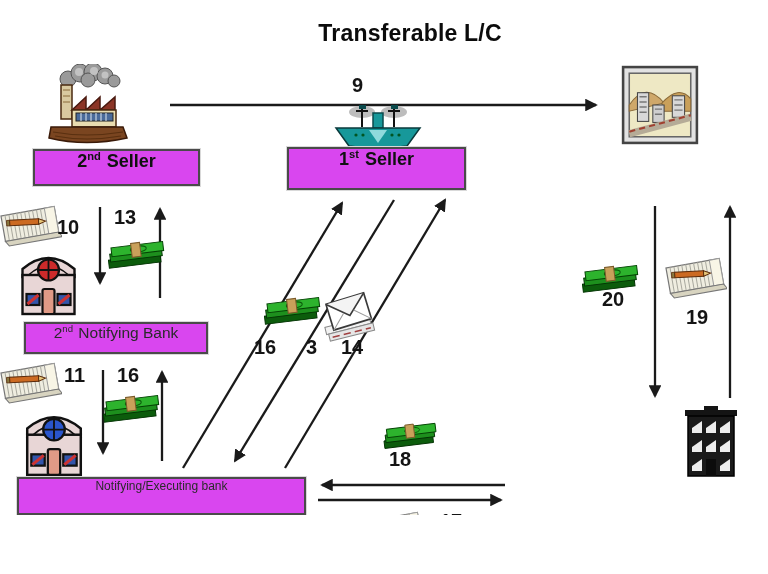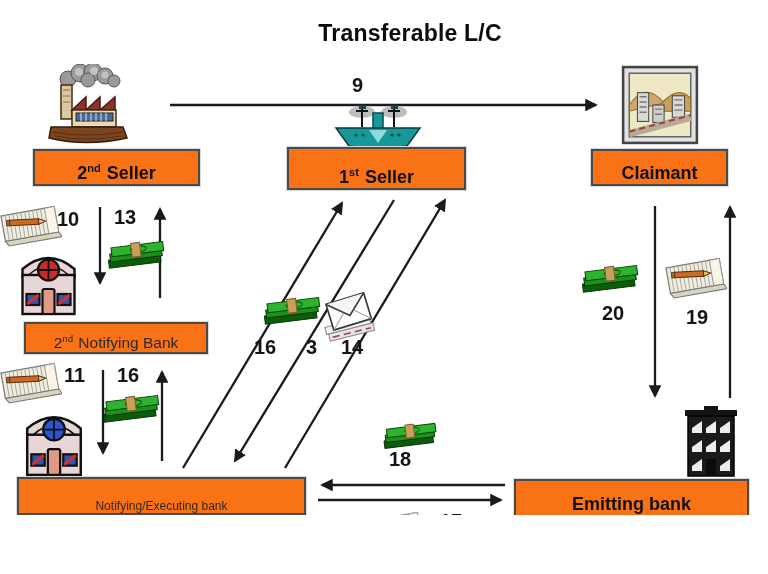--- a/index.html
+++ b/index.html
@@ -1,21 +1,21 @@
 <!DOCTYPE html>
 <html><head>
 <meta charset="utf-8">
 <style>
   html,body{margin:0;padding:0;background:#fff;}
   .slide{position:relative;width:768px;height:515px;background:#ffffff;overflow:hidden;
          font-family:"Liberation Sans",sans-serif;}
   .title{position:absolute;left:0;top:20px;width:768px;padding-left:52px;box-sizing:border-box;
          text-align:center;font-size:23px;font-weight:700;color:#0b0b0b;letter-spacing:.2px;}
-  .node{position:absolute;background:#f97316;border:2px solid #4a4a4a;box-shadow:0 0 0 1px #d9d9d9;
-        display:flex;align-items:flex-end;justify-content:center;color:#111;white-space:nowrap;}
+  .node{position:absolute;background:#d946ef;border:2px solid #4a4a4a;box-shadow:0 0 0 1px #d9d9d9;
+        display:flex;align-items:flex-start;justify-content:center;color:#111;white-space:nowrap;}
   .node.bold{font-weight:700;font-size:18px;}
   .node.plain{font-weight:400;font-size:15.5px;color:#2a2a2a;}
   .node sup{font-size:.62em;line-height:0;margin-right:1px;}
   .num{position:absolute;font-size:20px;font-weight:700;color:#141414;}
   .pagenum{position:absolute;font-size:13px;color:#555;font-weight:400;}
   .arrows{position:absolute;left:0;top:0;width:768px;height:574px;z-index:1;pointer-events:none;}
   .icon{position:absolute;z-index:2;overflow:visible;}
   .node{z-index:3;}
   .num{z-index:4;}
 </style>
@@ -235,40 +235,34 @@
   <svg class="icon" style="left:680px;top:404px;width:62px;height:74px">
       <use href="#sym-darkbank"></use>
     </svg>
 
   <div class="node bold" style="left:33px;top:149px;width:163px;height:33px">
     <span><span>2</span><sup>nd</sup><span> Seller</span></span>
   </div>
   <div class="node bold" style="left:287px;top:147px;width:175px;height:39px">
     <span><span>1</span><sup>st</sup><span> Seller</span></span>
   </div>
-  <div class="node bold" style="left:591px;top:149px;width:133px;height:33px">
-    <span>Claimant</span>
-  </div>
   <div class="node plain" style="left:24px;top:322px;width:180px;height:28px">
     <span><span>2</span><sup>nd</sup><span> Notifying Bank</span></span>
   </div>
   <div class="node plain" style="left:17px;top:477px;width:285px;height:34px;font-size:12px">
     <span>Notifying/Executing bank</span>
   </div>
-  <div class="node bold" style="left:514px;top:479px;width:231px;height:34px">
-    <span>Emitting bank</span>
-  </div>
 
   <div class="num" style="left:352px;top:74px">9</div>
-  <div class="num" style="left:57px;top:208px">10</div>
+  <div class="num" style="left:57px;top:216px">10</div>
   <div class="num" style="left:114px;top:206px">13</div>
   <div class="num" style="left:64px;top:364px">11</div>
   <div class="num" style="left:117px;top:364px">16</div>
   <div class="num" style="left:254px;top:336px">16</div>
   <div class="num" style="left:306px;top:336px">3</div>
   <div class="num" style="left:341px;top:336px">14</div>
   <div class="num" style="left:389px;top:448px">18</div>
   <div class="num" style="left:440px;top:510px">17</div>
-  <div class="num" style="left:602px;top:302px">20</div>
+  <div class="num" style="left:602px;top:288px">20</div>
   <div class="num" style="left:686px;top:306px">19</div>
 
   <div class="pagenum" style="left:711px;top:530px">8</div>
 </div>
 
 </body></html>

